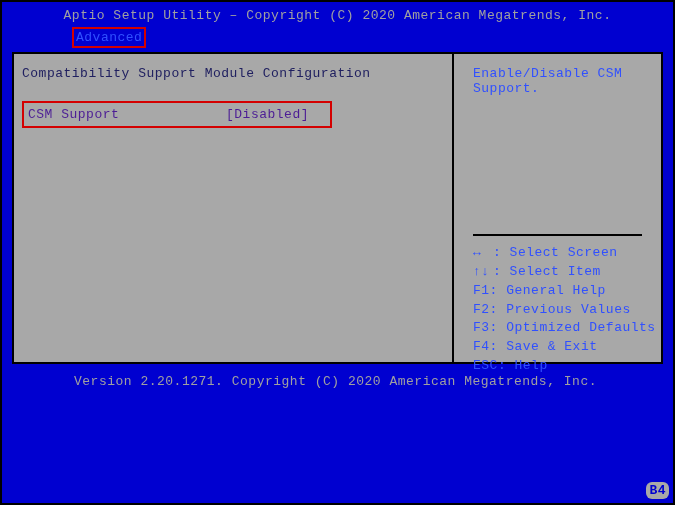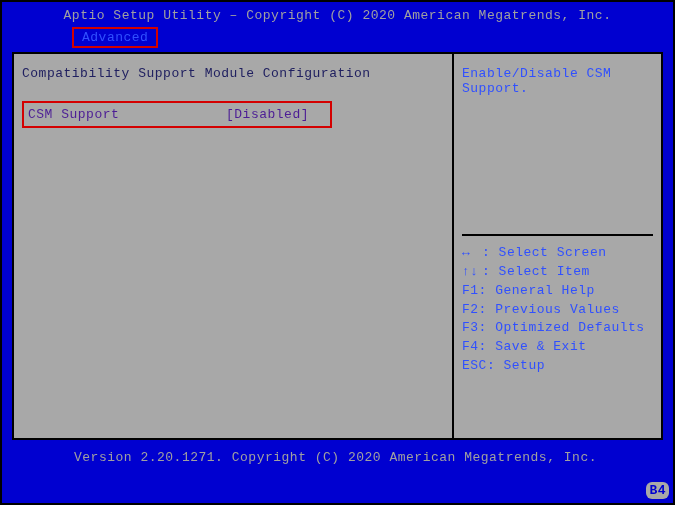--- a/index.html
+++ b/index.html
@@ -25,29 +25,29 @@
     padding: 2px 0;
   }
   .tab-row {
     padding: 2px 0 4px 60px;
     text-align: left;
   }
   .tab {
     display: inline-block;
     color: #3050ff;
     border: 2px solid #d40000;
-    padding: 1px 8px;
+    padding: 1px 2px;
     margin-left: 10px;
   }
   .main {
     display: flex;
     margin: 0 10px;
     background: #a8a8a8;
     border: 2px solid #000;
-    height: 388px;
+    height: 312px;
   }
   .left-panel {
     flex: 1;
     padding: 12px 8px;
     border-right: 2px solid #000;
     color: #202060;
   }
   .section-title {
     color: #202060;
     margin-bottom: 20px;
@@ -57,21 +57,21 @@
     border: 2px solid #d40000;
     width: 310px;
     padding: 4px 4px;
     color: #4c1d95;
     background: #a8a8a8;
   }
   .setting-label { flex: 1; }
   .setting-value { width: 100px; }
   .right-panel {
     width: 207px;
-    padding: 12px 8px;
+    padding: 12px 19px;
     color: #3050ff;
     display: flex;
     flex-direction: column;
   }
   .help-text {
     flex: 0 0 auto;
     min-height: 170px;
     border-bottom: 2px solid #000;
     margin-bottom: 8px;
     padding-bottom: 8px;
@@ -123,21 +123,21 @@
   </div>
   <div class="right-panel">
     <div class="help-text">Enable/Disable CSM Support.</div>
     <div class="hint-list">
       <div class="hint-line"><span class="arrows">↔</span><span>: Select Screen</span></div>
       <div class="hint-line"><span class="arrows">↑↓</span><span>: Select Item</span></div>
       <div class="hint-line"><span>F1</span><span>: General Help</span></div>
       <div class="hint-line"><span>F2</span><span>: Previous Values</span></div>
       <div class="hint-line"><span>F3</span><span>: Optimized Defaults</span></div>
       <div class="hint-line"><span>F4</span><span>: Save &amp; Exit</span></div>
-      <div class="hint-line"><span>ESC</span><span>: Setup</span></div>
+      <div class="hint-line"><span>ESC</span><span>: Help</span></div>
     </div>
   </div>
 </div>
 
 <div class="footer">
   <span>Version 2.20.1271. Copyright (C) 2020 American Megatrends, Inc.</span>
 </div>
 
 <div class="corner-badge">B4</div>
 

